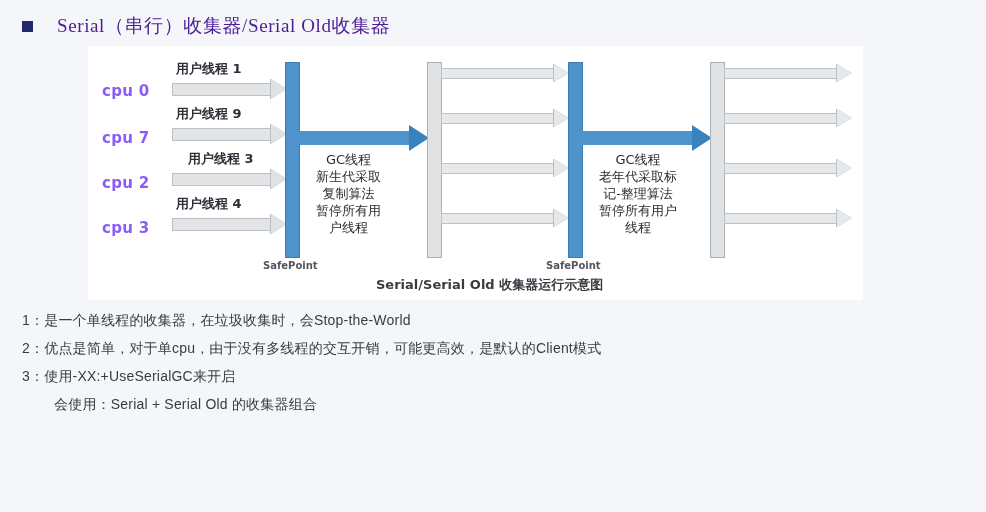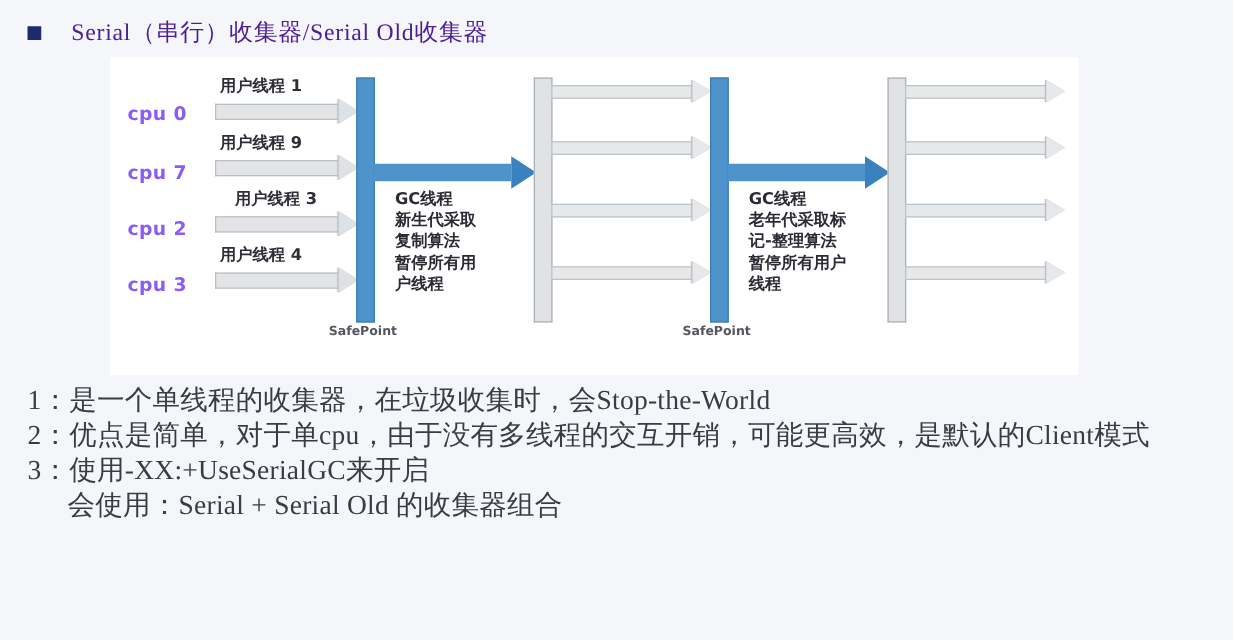--- a/index.html
+++ b/index.html
@@ -144,44 +144,45 @@
     width: 0; height: 0;
     border-top: 13px solid transparent;
     border-bottom: 13px solid transparent;
     border-left: 20px solid #3a82bf;
   }
 
   .gc-note {
     position: absolute;
     font-family: "DejaVu Sans", "Liberation Sans", sans-serif;
     font-size: 13px;
-    font-weight: 700;
+    font-weight: 400;
     line-height: 17px;
     color: #2b2b33;
     white-space: pre-line;
+    text-align: center;
   }
 
   .diagram-caption {
     position: absolute;
     font-family: "DejaVu Sans", "Liberation Sans", sans-serif;
     font-size: 13px;
     font-weight: 700;
     color: #3a3a42;
     white-space: nowrap;
   }
 
   
   .notes {
     position: absolute;
     left: 22px; top: 306px;
     width: 950px;
   }
   .note-line {
-    font-family: Liberation Serif, serif;
-    font-size: 22px;
+    font-family: Liberation Sans, sans-serif;
+    font-size: 14px;
     line-height: 28px;
     color: #3b3b44;
     white-space: pre;
     letter-spacing: 0.2px;
   }
   .note-line.indent { padding-left: 32px; }
 </style>
 </head>
 <body>
 
@@ -276,20 +277,21 @@
   </div>
   <div class="arrow thin" style="left:636px; top:113px; width:128px;">
     <div class="body" style="width:113px;"></div>
       <div class="head" style="left:113px;"></div>
   </div>
   <div class="arrow thin" style="left:636px; top:163px; width:128px;">
     <div class="body" style="width:113px;"></div>
       <div class="head" style="left:113px;"></div>
   </div>
 
+  <div class="diagram-caption" style="left:288px; top:230px;">Serial/Serial Old 收集器运行示意图</div>
 </div>
 
 <div class="notes">
   <div class="note-line">1：是一个单线程的收集器，在垃圾收集时，会Stop-the-World</div>
   <div class="note-line">2：优点是简单，对于单cpu，由于没有多线程的交互开销，可能更高效，是默认的Client模式</div>
   <div class="note-line">3：使用-XX:+UseSerialGC来开启</div>
   <div class="note-line indent">会使用：Serial + Serial Old 的收集器组合</div>
 </div>
 
 </body></html>

